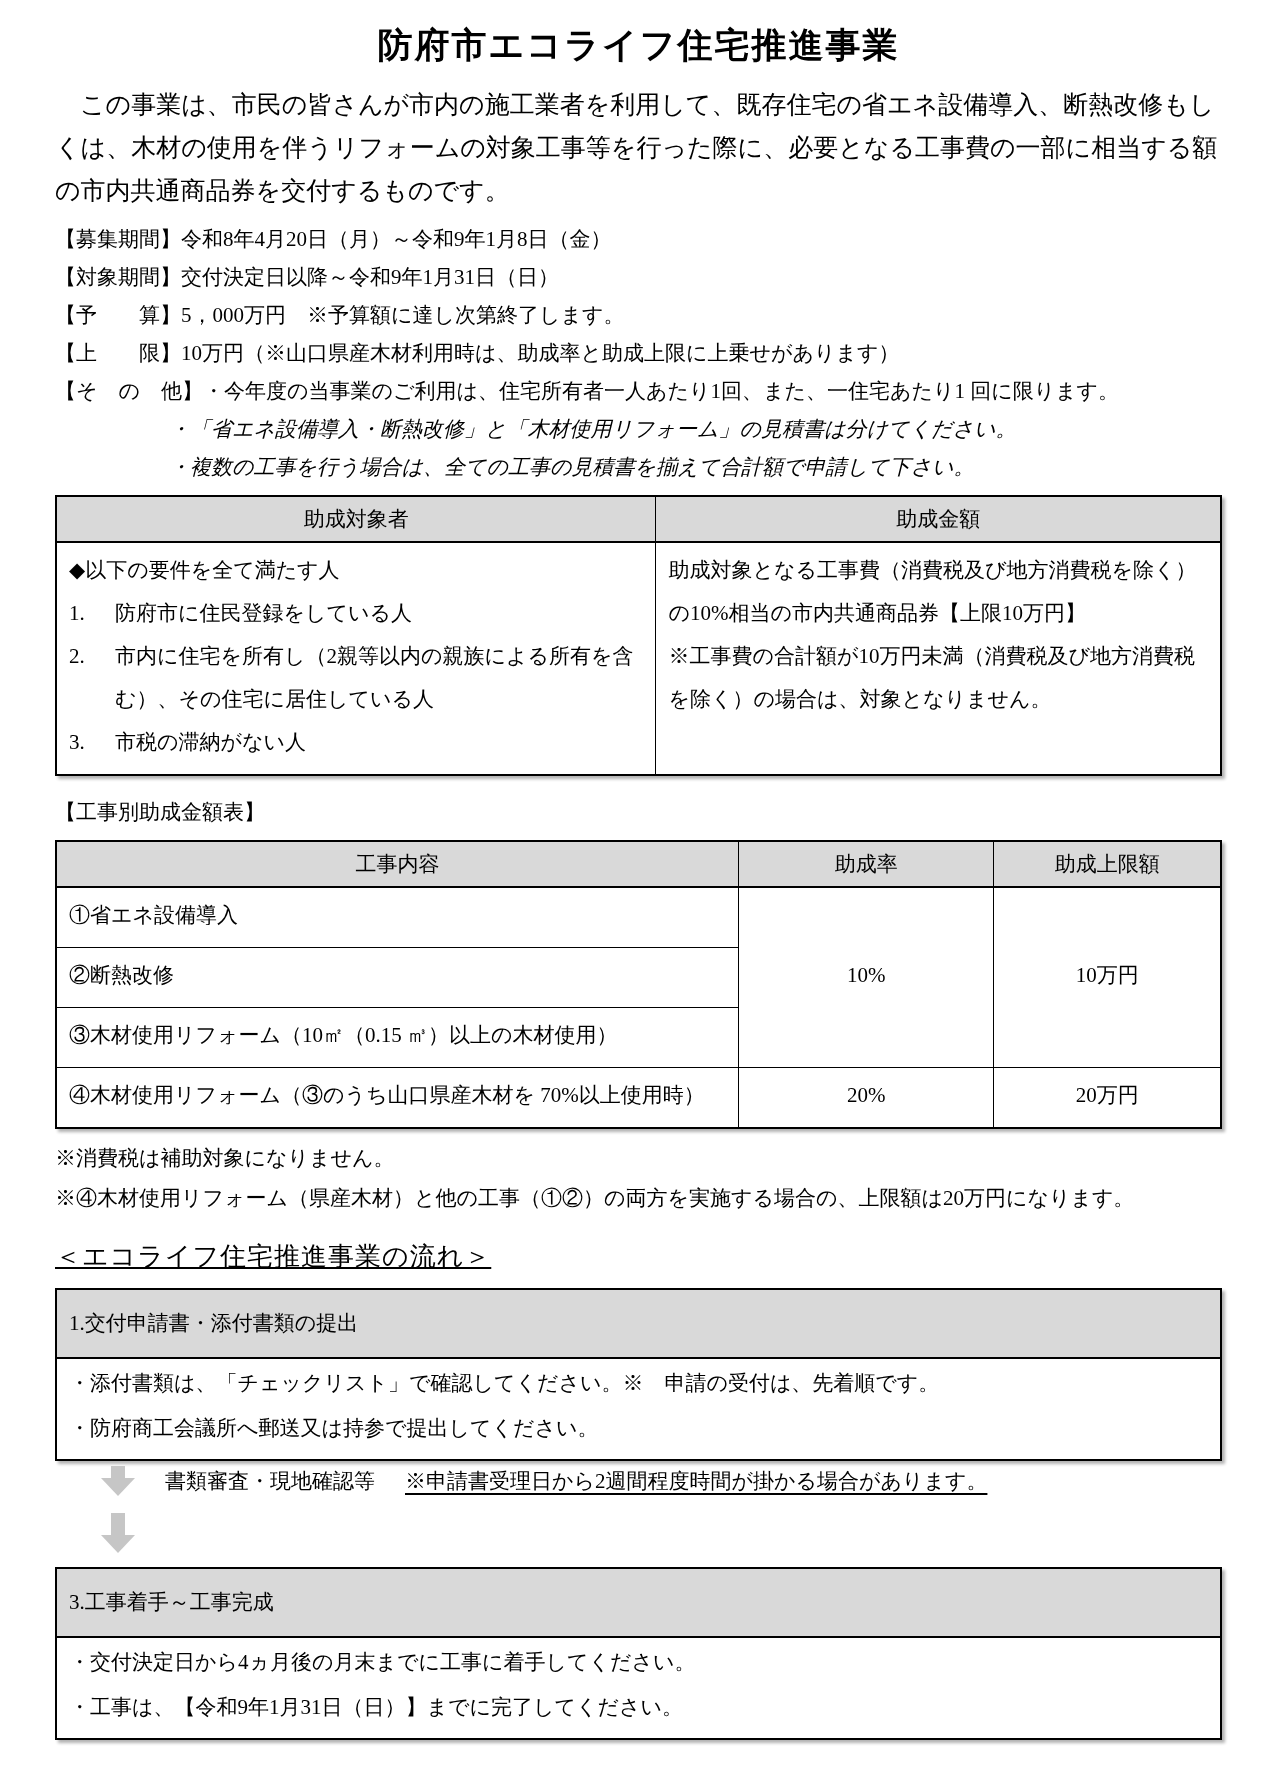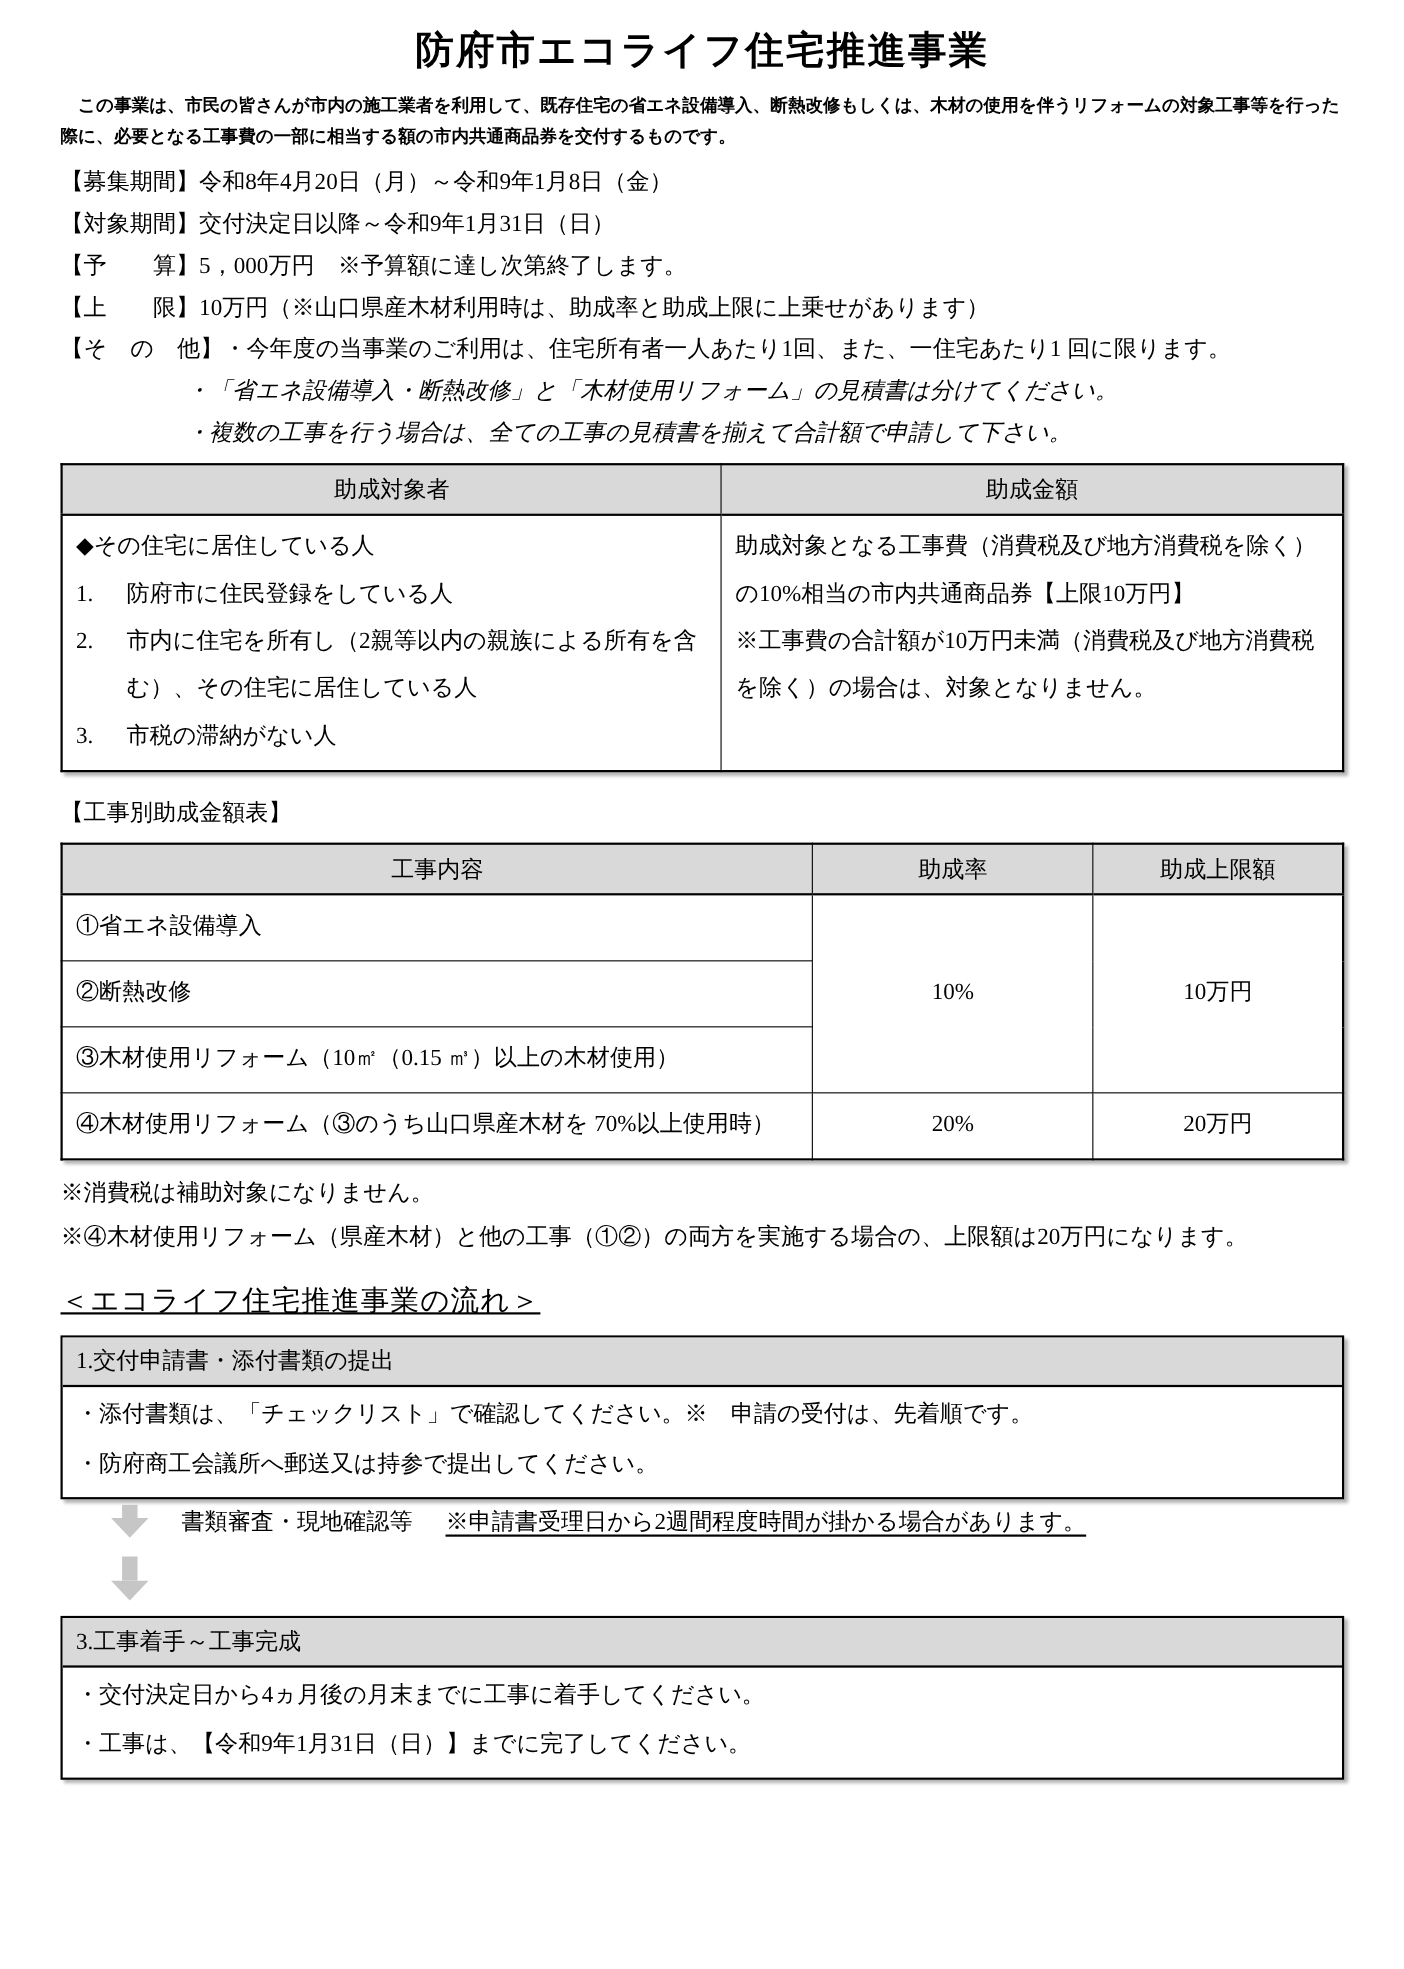--- a/index.html
+++ b/index.html
@@ -17,24 +17,23 @@
   }
   .doc-title {
     margin:0 0 14px 0;
     text-align:center;
     font-size:35px;
     font-weight:bold;
     letter-spacing:2px;
     font-family:Liberation Serif, serif;
   }
   .intro {
-    font-size:16px;
+    font-size:25px;
     line-height:1.72;
     margin:0 0 4px 0;
-    font-weight:bold;
   }
   .info-line { font-size:21px; line-height:1.0; margin:17px 0; white-space:nowrap; }
   .info-label { display:inline; }
   .info-sub { font-size:21px; line-height:1.0; margin:17px 0 17px 114px; white-space:nowrap;font-style:italic; }
 
   table.tbl {
     width:100%;
     border-collapse:collapse;
     border:2px solid #000;
     box-shadow:3px 3px 3px #b3b3b3;
@@ -75,21 +74,21 @@
 
   .step {
     border:2px solid #000;
     box-shadow:3px 3px 3px #b3b3b3;
     background:#fff;
   }
   .step-header {
     background:#d9d9d9;
     border-bottom:2px solid #000;
     font-size:21px;
-    padding:6px 12px;
+    padding:18px 12px;
     line-height:1.45;
   }
   .step-body { padding:2px 12px 8px 12px; }
   .step-line { font-size:21px; line-height:2.15; }
 
   .arrow-row {
     display:flex;
     align-items:center;
     gap:30px;
     padding:5px 0 5px 46px;
@@ -127,21 +126,21 @@
   <div class="info-sub">・複数の工事を行う場合は、全ての工事の見積書を揃えて合計額で申請して下さい。</div>
 
   <table class="tbl tbl1">
     <tbody>
         <tr>
       <th class="col-left">助成対象者</th>
       <th class="col-right">助成金額</th>
     </tr>
     <tr>
       <td>
-        <div>◆その住宅に居住している人</div>
+        <div>◆以下の要件を全て満たす人</div>
         <div class="req-item">
           <span class="req-num">1.</span>
           <span class="req-text">防府市に住民登録をしている人</span>
         </div>
         <div class="req-item">
           <span class="req-num">2.</span>
           <span class="req-text">市内に住宅を所有し（2親等以内の親族による所有を含む）、その住宅に居住している人</span>
         </div>
         <div class="req-item">
           <span class="req-num">3.</span>

